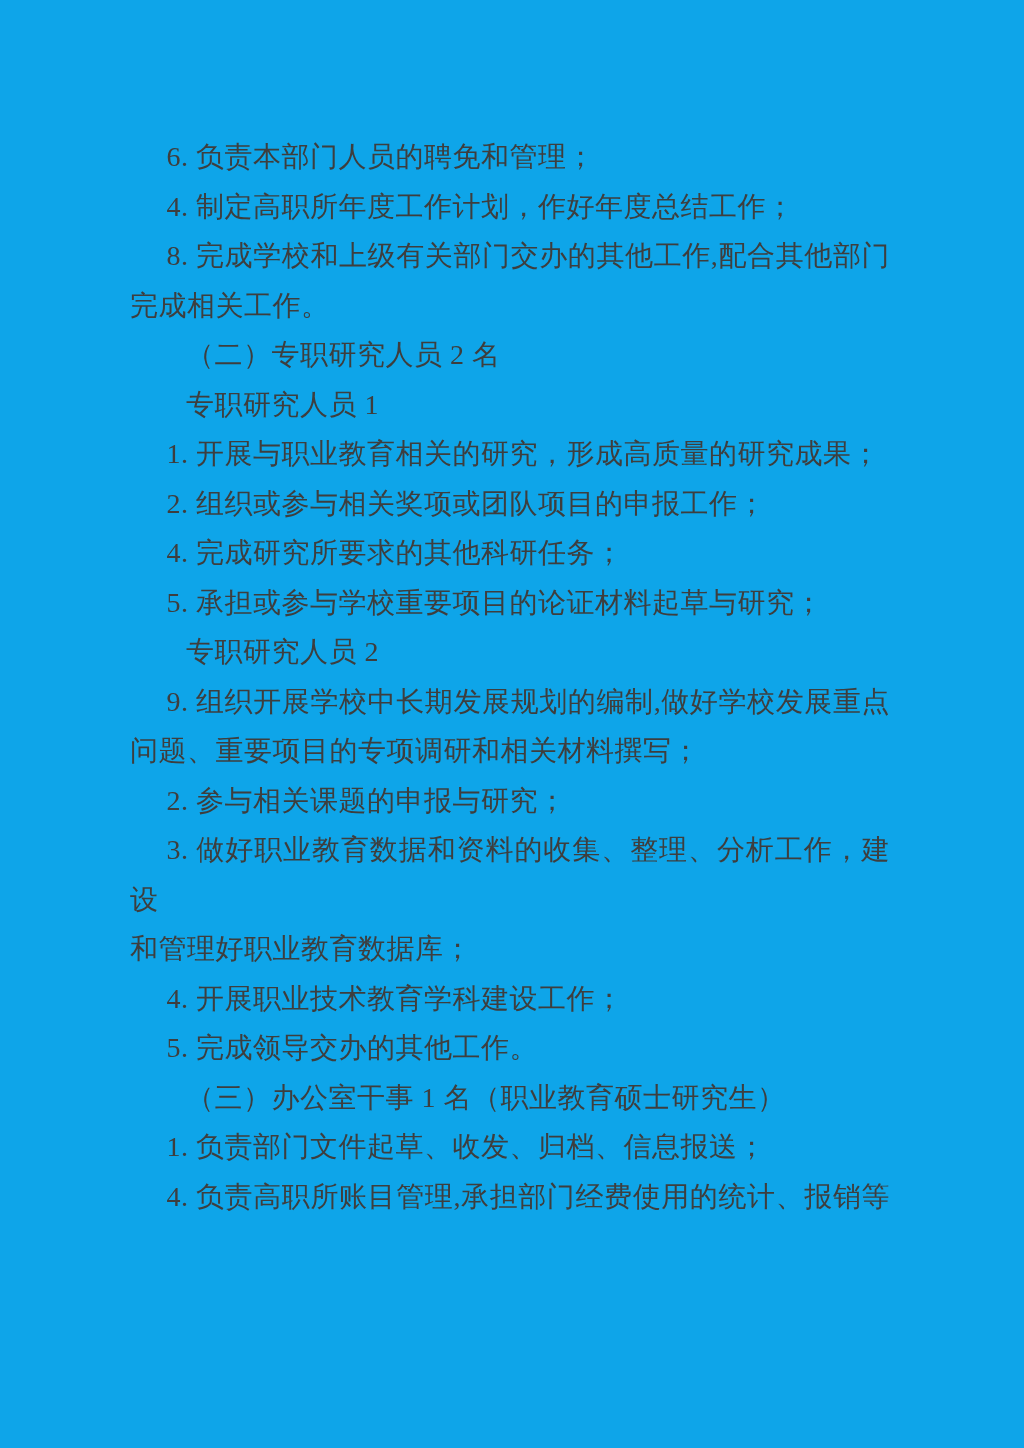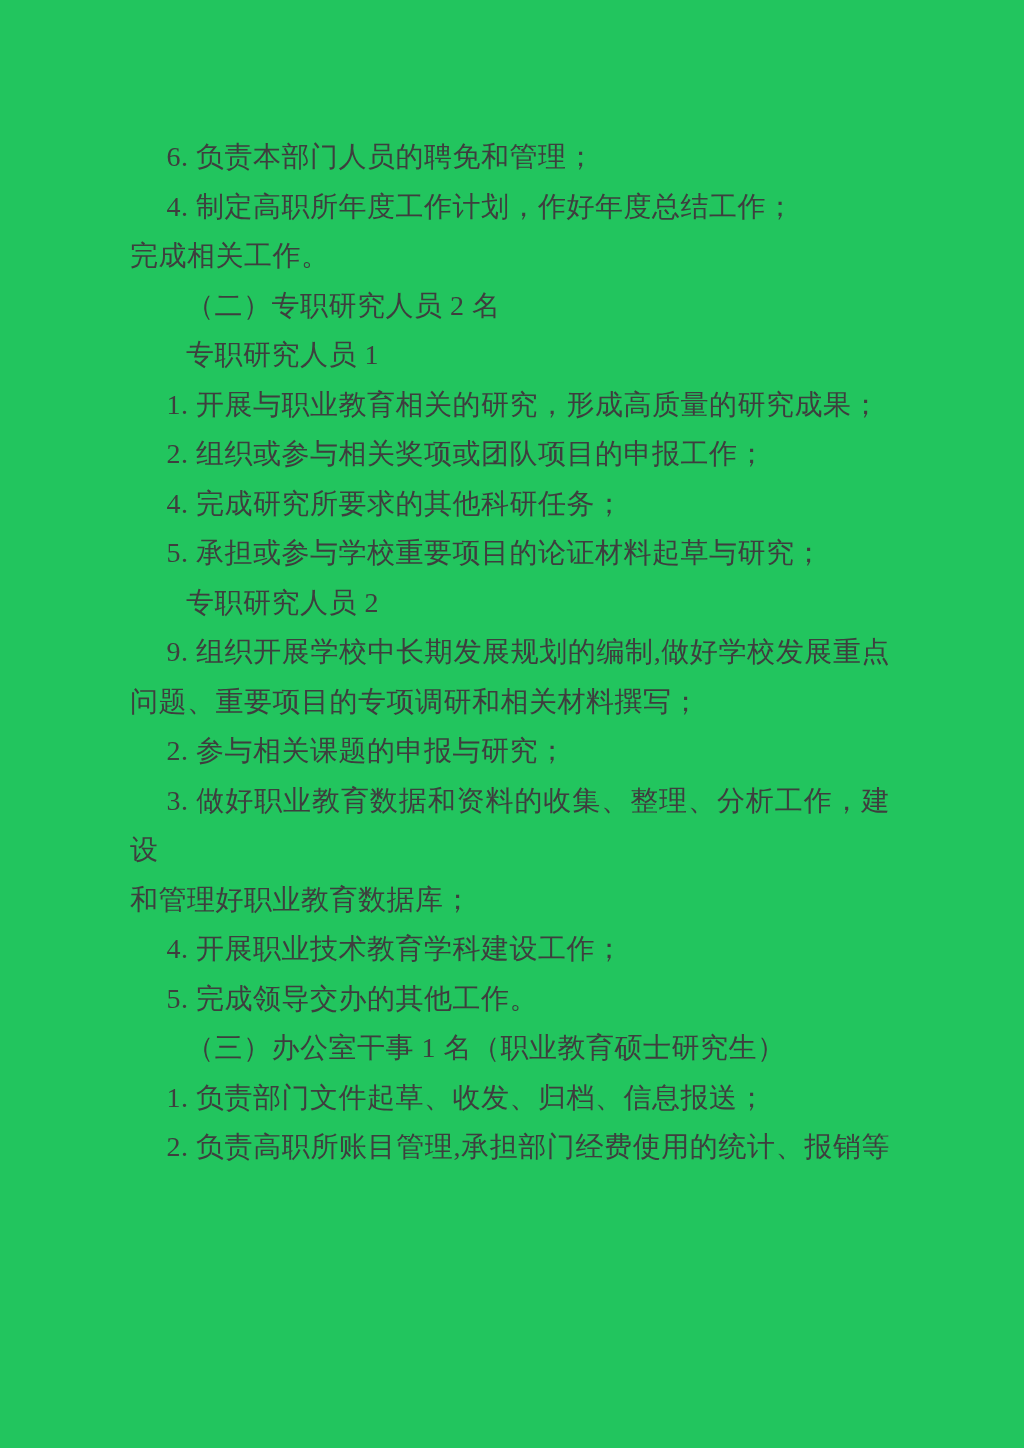--- a/index.html
+++ b/index.html
@@ -4,21 +4,21 @@
 <style>
   html, body {
     margin: 0;
     padding: 0;
     background: #ffffff;
   }
   .page {
     position: relative;
     width: 1024px;
     height: 1448px;
-    background: #22c55e;
+    background: #0ea5e9;
     overflow: hidden;
     font-family: "Liberation Serif", "DejaVu Serif", serif;
   }
   .doc {
     position: absolute;
     left: 130px;
     top: 132px;
     width: 760px;
     color: #3e3e3e;
     font-size: 28px;
@@ -41,32 +41,33 @@
     text-align-last: justify;
   }
 </style>
 </head>
 <body>
 
 <div class="page">
   <div class="doc">
     <p class="ln ind1">6. 负责本部门人员的聘免和管理；</p>
     <p class="ln ind1">4. 制定高职所年度工作计划，作好年度总结工作；</p>
+    <p class="ln ind1 fill">8. 完成学校和上级有关部门交办的其他工作,配合其他部门</p>
     <p class="ln">完成相关工作。</p>
     <p class="ln ind2 bold">（二）专职研究人员 2 名</p>
     <p class="ln ind2">专职研究人员 1</p>
     <p class="ln ind1">1. 开展与职业教育相关的研究，形成高质量的研究成果；</p>
     <p class="ln ind1">2. 组织或参与相关奖项或团队项目的申报工作；</p>
     <p class="ln ind1">4. 完成研究所要求的其他科研任务；</p>
     <p class="ln ind1">5. 承担或参与学校重要项目的论证材料起草与研究；</p>
     <p class="ln ind2">专职研究人员 2</p>
     <p class="ln ind1 fill">9. 组织开展学校中长期发展规划的编制,做好学校发展重点</p>
     <p class="ln">问题、重要项目的专项调研和相关材料撰写；</p>
     <p class="ln ind1">2. 参与相关课题的申报与研究；</p>
     <p class="ln ind1 fill">3. 做好职业教育数据和资料的收集、整理、分析工作，建设</p>
     <p class="ln">和管理好职业教育数据库；</p>
     <p class="ln ind1">4. 开展职业技术教育学科建设工作；</p>
     <p class="ln ind1">5. 完成领导交办的其他工作。</p>
     <p class="ln ind2 bold">（三）办公室干事 1 名（职业教育硕士研究生）</p>
     <p class="ln ind1">1. 负责部门文件起草、收发、归档、信息报送；</p>
-    <p class="ln ind1 fill">2. 负责高职所账目管理,承担部门经费使用的统计、报销等</p>
+    <p class="ln ind1 fill">4. 负责高职所账目管理,承担部门经费使用的统计、报销等</p>
   </div>
 </div>
 
 </body></html>

